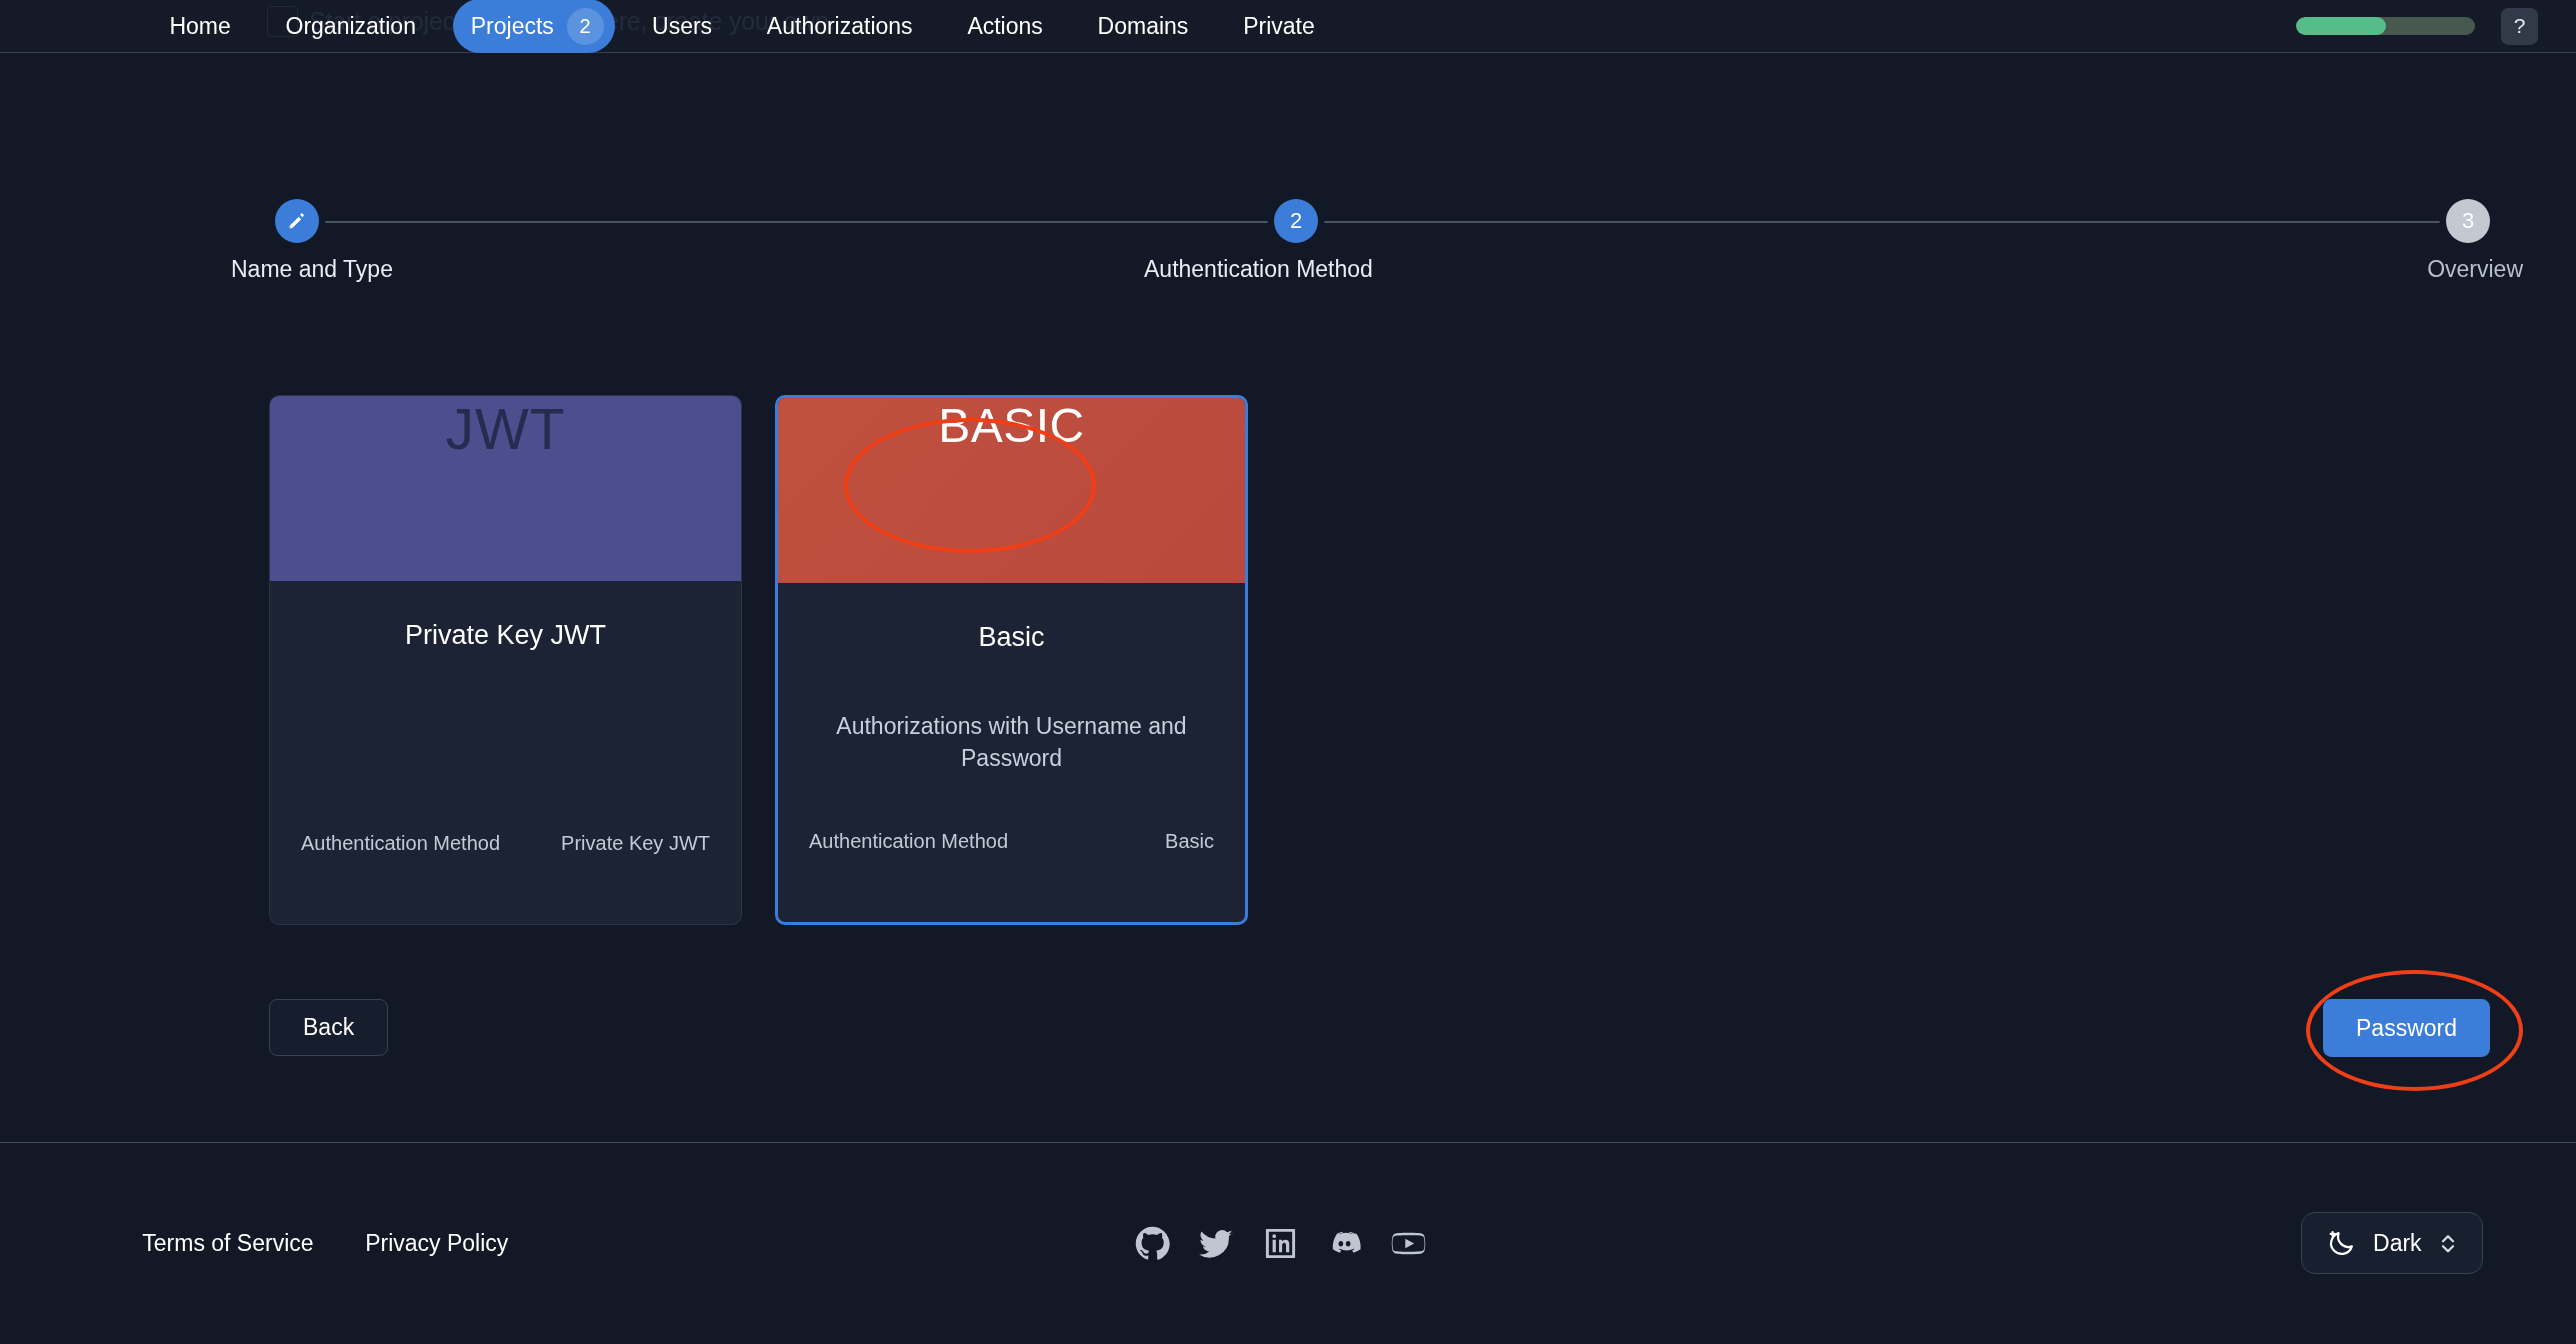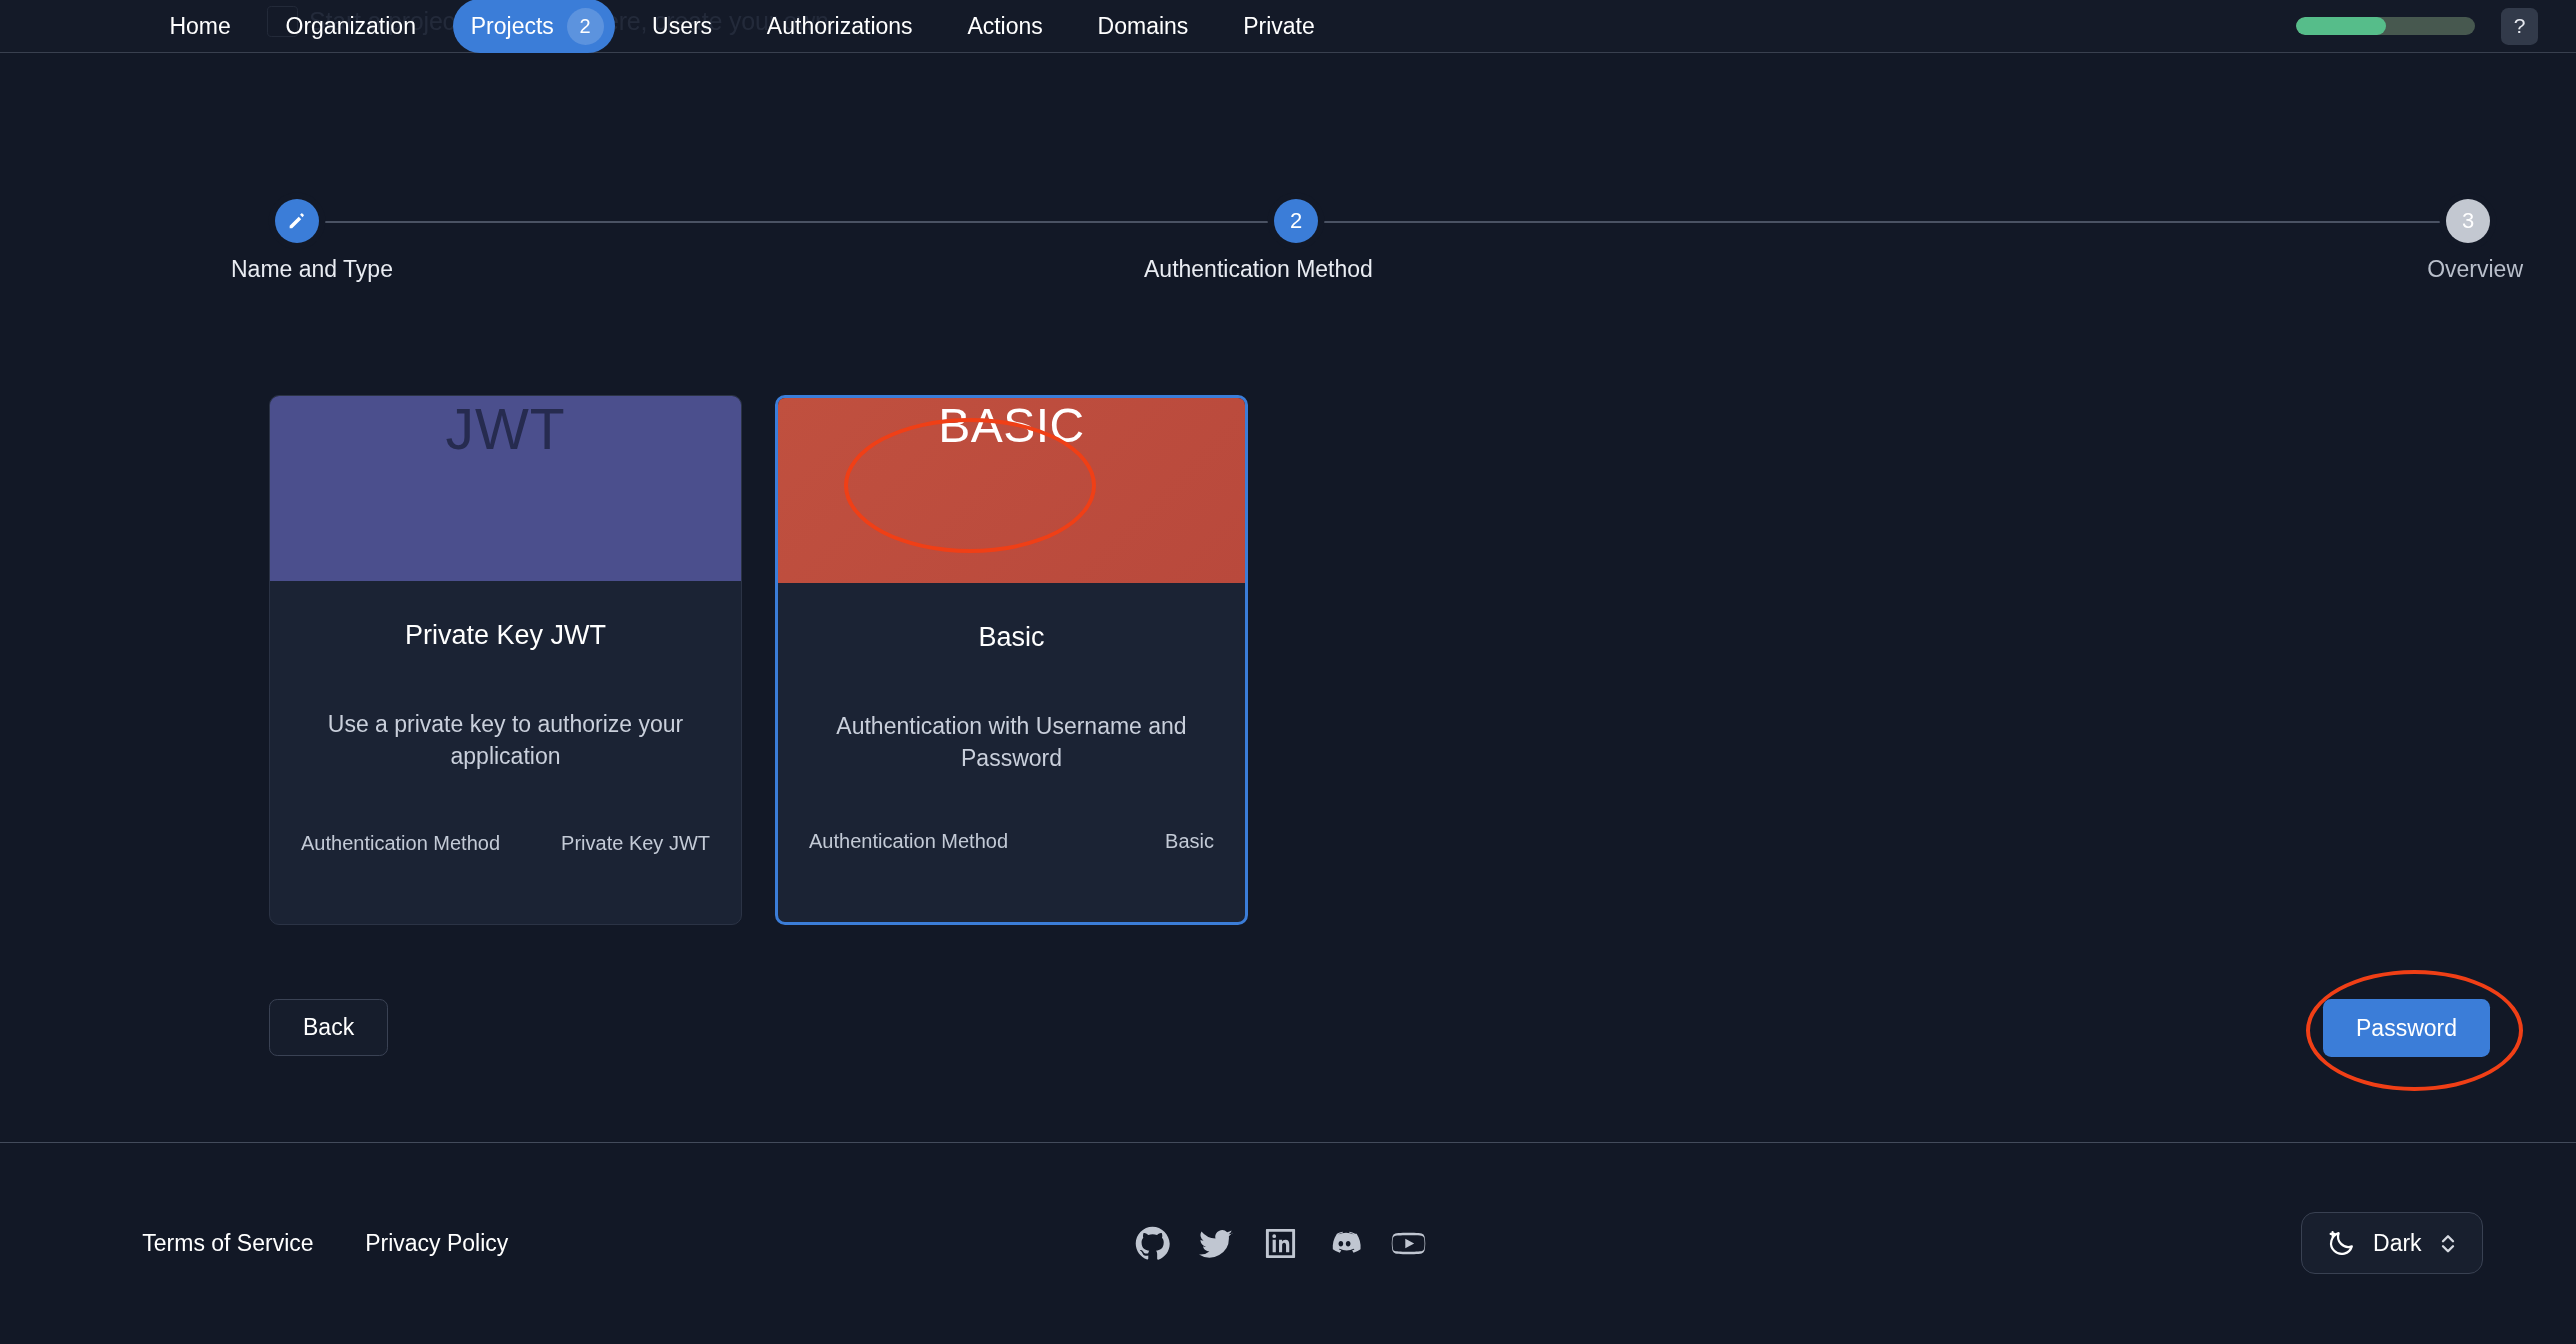--- a/index.html
+++ b/index.html
@@ -438,35 +438,34 @@
   </div>
 
   <div class="cards">
 
     <div class="card">
       <div class="card-banner banner-jwt">
         <span class="banner-jwt-text">JWT</span>
       </div>
       <div class="card-body">
         <div class="card-title">Private Key JWT</div>
-        <div class="card-desc">Use a private key to authorize your application</div>
         <div class="card-meta">
           <span>Authentication Method</span>
           <span>Private Key JWT</span>
         </div>
       </div>
     </div>
 
     <div class="card selected">
       <div class="card-banner banner-basic">
         <span class="banner-basic-text">BASIC</span>
       </div>
       <div class="card-body">
         <div class="card-title">Basic</div>
-        <div class="card-desc">Authentication with Username and Password</div>
+        <div class="card-desc">Authorizations with Username and Password</div>
         <div class="card-meta">
           <span>Authentication Method</span>
           <span>Basic</span>
         </div>
       </div>
     </div>
   </div>
 
   <div class="annot annot-basic"></div>
   <div class="annot annot-continue"></div>

